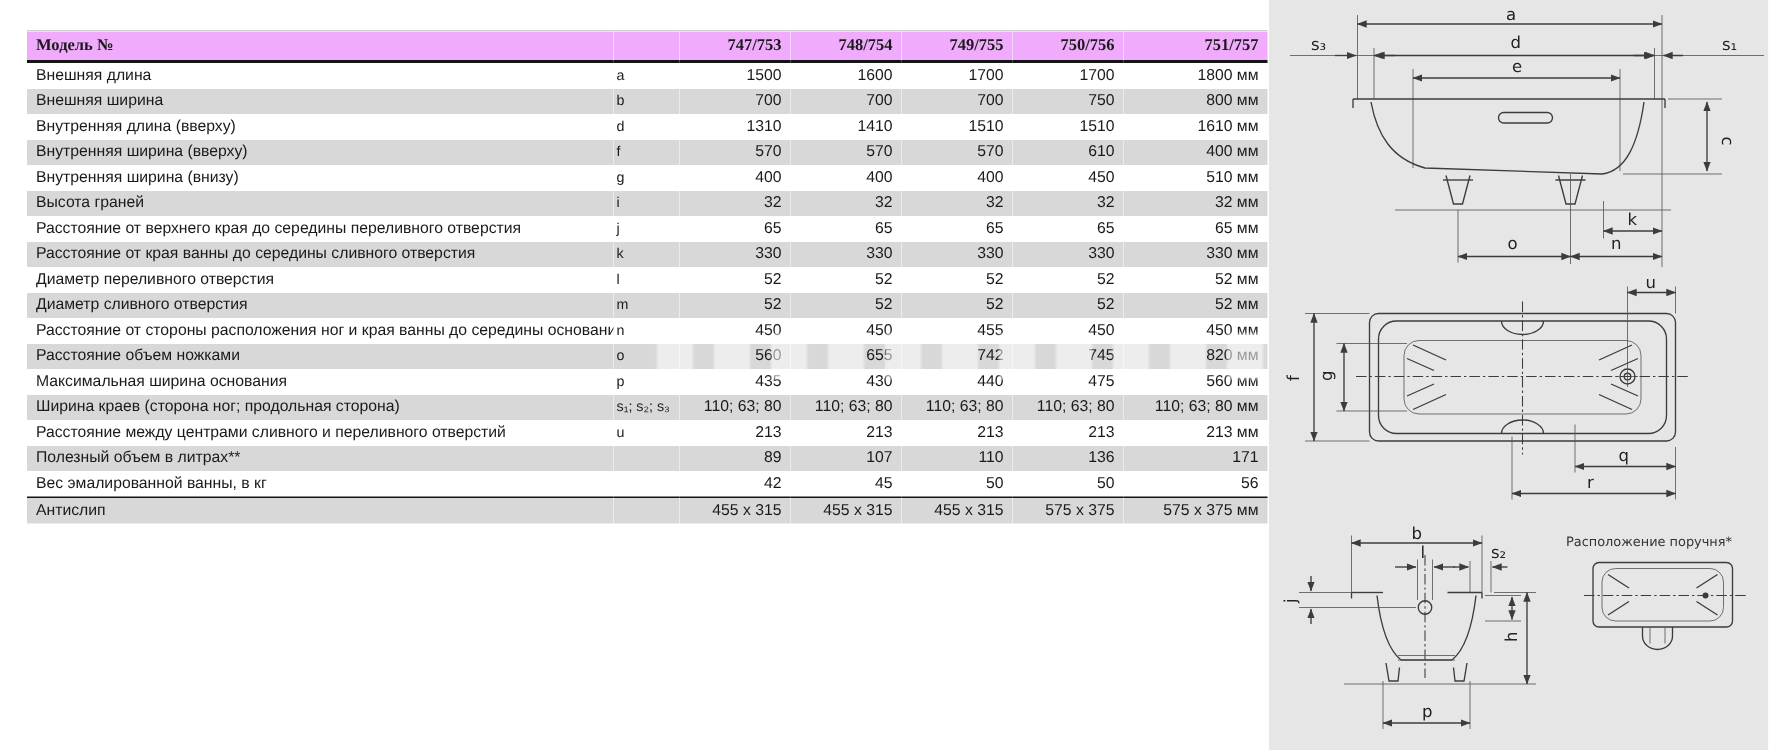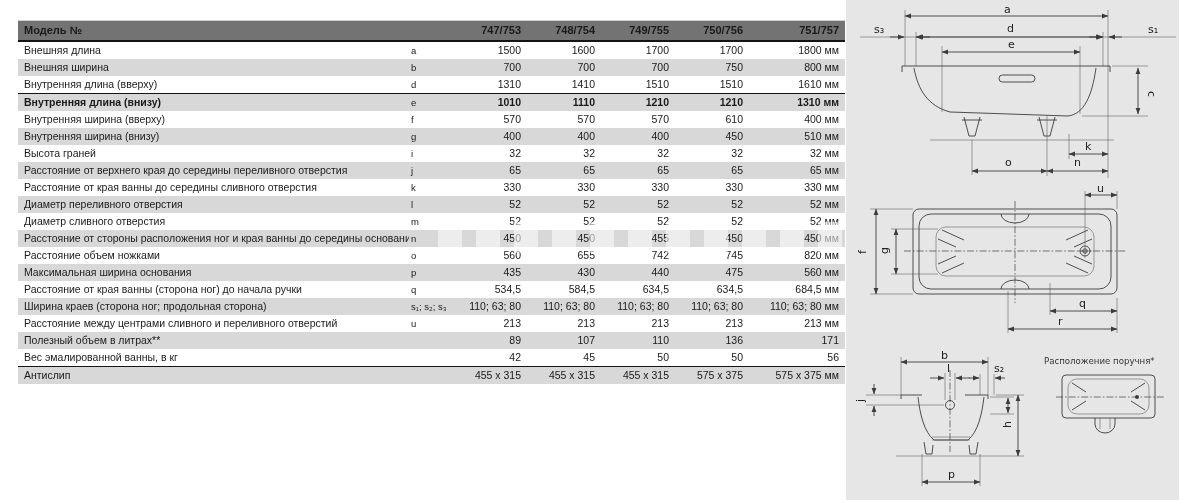--- a/index.html
+++ b/index.html
@@ -2,21 +2,21 @@
 <html><head>
 <meta charset="utf-8">
 <style>
   html,body{margin:0;padding:0;background:#fff;font-family:"Liberation Sans","DejaVu Sans",sans-serif;}
   .screen{position:relative;width:1179px;height:500px;background:#ffffff;overflow:hidden;}
 
   
   table.spec{position:absolute;left:18px;top:20px;width:827px;border-collapse:collapse;
              table-layout:fixed;font-size:10.5px;color:#1a1a1a;border-top:1px solid #cfcfcf;}
   .spec th,.spec td{padding:0 6px;height:17px;line-height:17px;white-space:nowrap;overflow:hidden;font-weight:normal;text-align:left;}
-  .spec thead tr{background:#737373;border-bottom:2px solid #141414;}
+  .spec thead tr{background:#f0abfc;border-bottom:2px solid #141414;font-family:Liberation Serif, serif;}
   .spec thead th{font-weight:bold;height:19px;line-height:19px;font-size:11px;}
   .spec tbody tr:nth-child(even){background:#d8d8d8;}
   .spec th.val,.spec td.val{text-align:right;}
   .spec td.letter{padding:0 2px;font-size:9.5px;}
   .spec tr.bold-row td{font-weight:bold;}
   .spec tr.bold-row td.letter{font-weight:normal;}
   .spec tr.rule-top{border-top:1.5px solid #141414;}
 
   
   .watermark{position:absolute;left:438px;top:222px;width:548px;height:31px;border-radius:3px;
@@ -90,29 +90,20 @@
         </tr>
         <tr>
           <td class="name">Внутренняя длина (вверху)</td>
           <td class="letter">d</td>
           <td class="val">1310</td>
           <td class="val">1410</td>
           <td class="val">1510</td>
           <td class="val">1510</td>
           <td class="val">1610 мм</td>
         </tr>
-        <tr class="bold-row rule-top">
-          <td class="name">Внутренняя длина (внизу)</td>
-          <td class="letter">e</td>
-          <td class="val">1010</td>
-          <td class="val">1110</td>
-          <td class="val">1210</td>
-          <td class="val">1210</td>
-          <td class="val">1310 мм</td>
-        </tr>
         <tr>
           <td class="name">Внутренняя ширина (вверху)</td>
           <td class="letter">f</td>
           <td class="val">570</td>
           <td class="val">570</td>
           <td class="val">570</td>
           <td class="val">610</td>
           <td class="val">400 мм</td>
         </tr>
         <tr>
@@ -188,29 +179,20 @@
           <td class="val">820 мм</td>
         </tr>
         <tr>
           <td class="name">Максимальная ширина основания</td>
           <td class="letter">p</td>
           <td class="val">435</td>
           <td class="val">430</td>
           <td class="val">440</td>
           <td class="val">475</td>
           <td class="val">560 мм</td>
-        </tr>
-        <tr>
-          <td class="name">Расстояние от края ванны (сторона ног) до начала ручки</td>
-          <td class="letter">q</td>
-          <td class="val">534,5</td>
-          <td class="val">584,5</td>
-          <td class="val">634,5</td>
-          <td class="val">634,5</td>
-          <td class="val">684,5 мм</td>
         </tr>
         <tr>
           <td class="name">Ширина краев (сторона ног; продольная сторона)</td>
           <td class="letter">s₁; s₂; s₃</td>
           <td class="val">110; 63; 80</td>
           <td class="val">110; 63; 80</td>
           <td class="val">110; 63; 80</td>
           <td class="val">110; 63; 80</td>
           <td class="val">110; 63; 80 мм</td>
         </tr>

